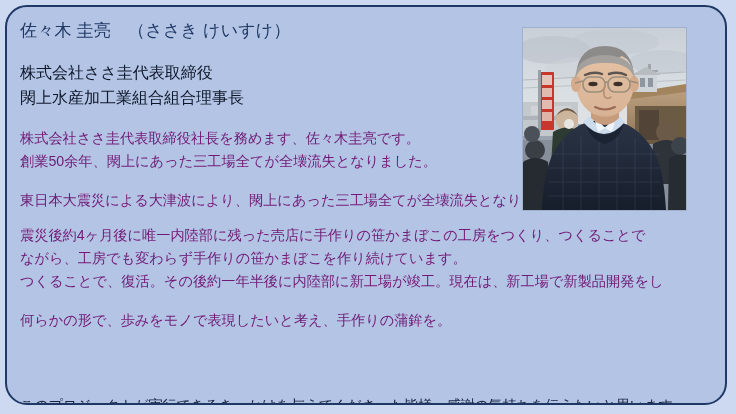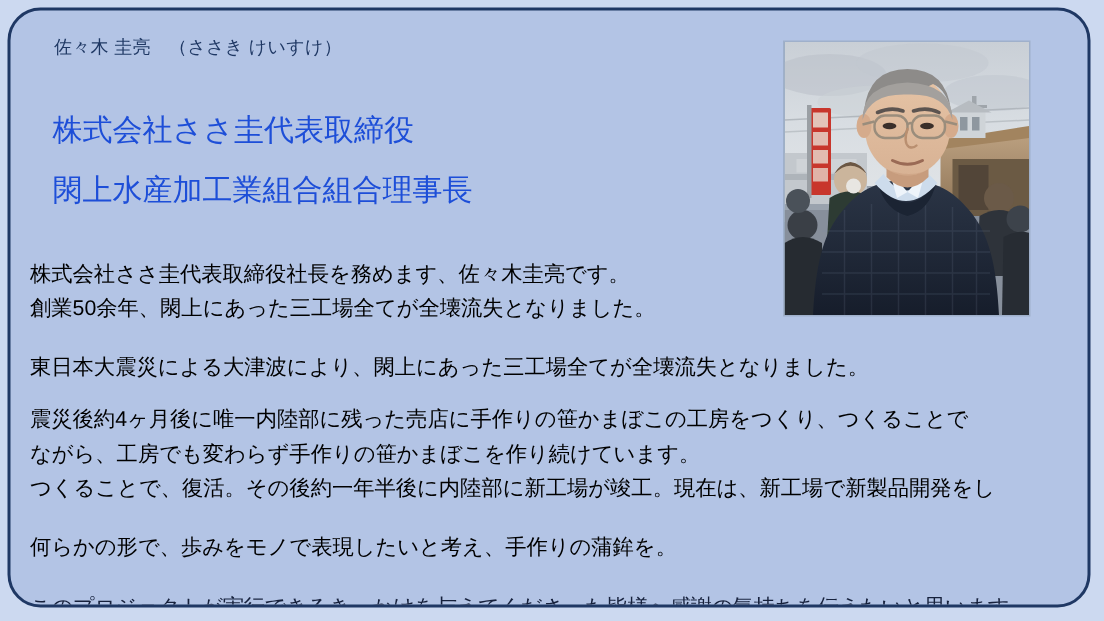--- a/index.html
+++ b/index.html
@@ -39,40 +39,40 @@
   
   #text-column {
     position: absolute;
     left: 13px;
     top: 10px;
     width: 712px;
   }
 
   .name-heading {
     color: #1f3864;
-    font-size: 12px;
+    font-size: 17px;
     line-height: 24px;
     letter-spacing: .2px;
     white-space: nowrap;
-    margin: 0 0 0 16px;
+    margin: 0 0 0 0;
     padding-top: 2px;
   }
 
   .spacer-sm { height: 17px; }
 
   .position-line {
-    color: #1d4ed8;
-    font-size: 20px;
+    color: #0f172a;
+    font-size: 16px;
     line-height: 25px;
     white-space: nowrap;
-    margin: 15px;
+    margin: 0;
   }
 
   .body-par {
-    color: #000000;
+    color: #701a75;
     font-size: 14.2px;
     line-height: 23px;
     margin: 0;
   }
   .body-par.narrow { width: 500px; }
   .body-par.wide   { width: 706px; }
 
   .body-line { display: block; white-space: nowrap; }
 
   .par-gap { height: 12px; }

